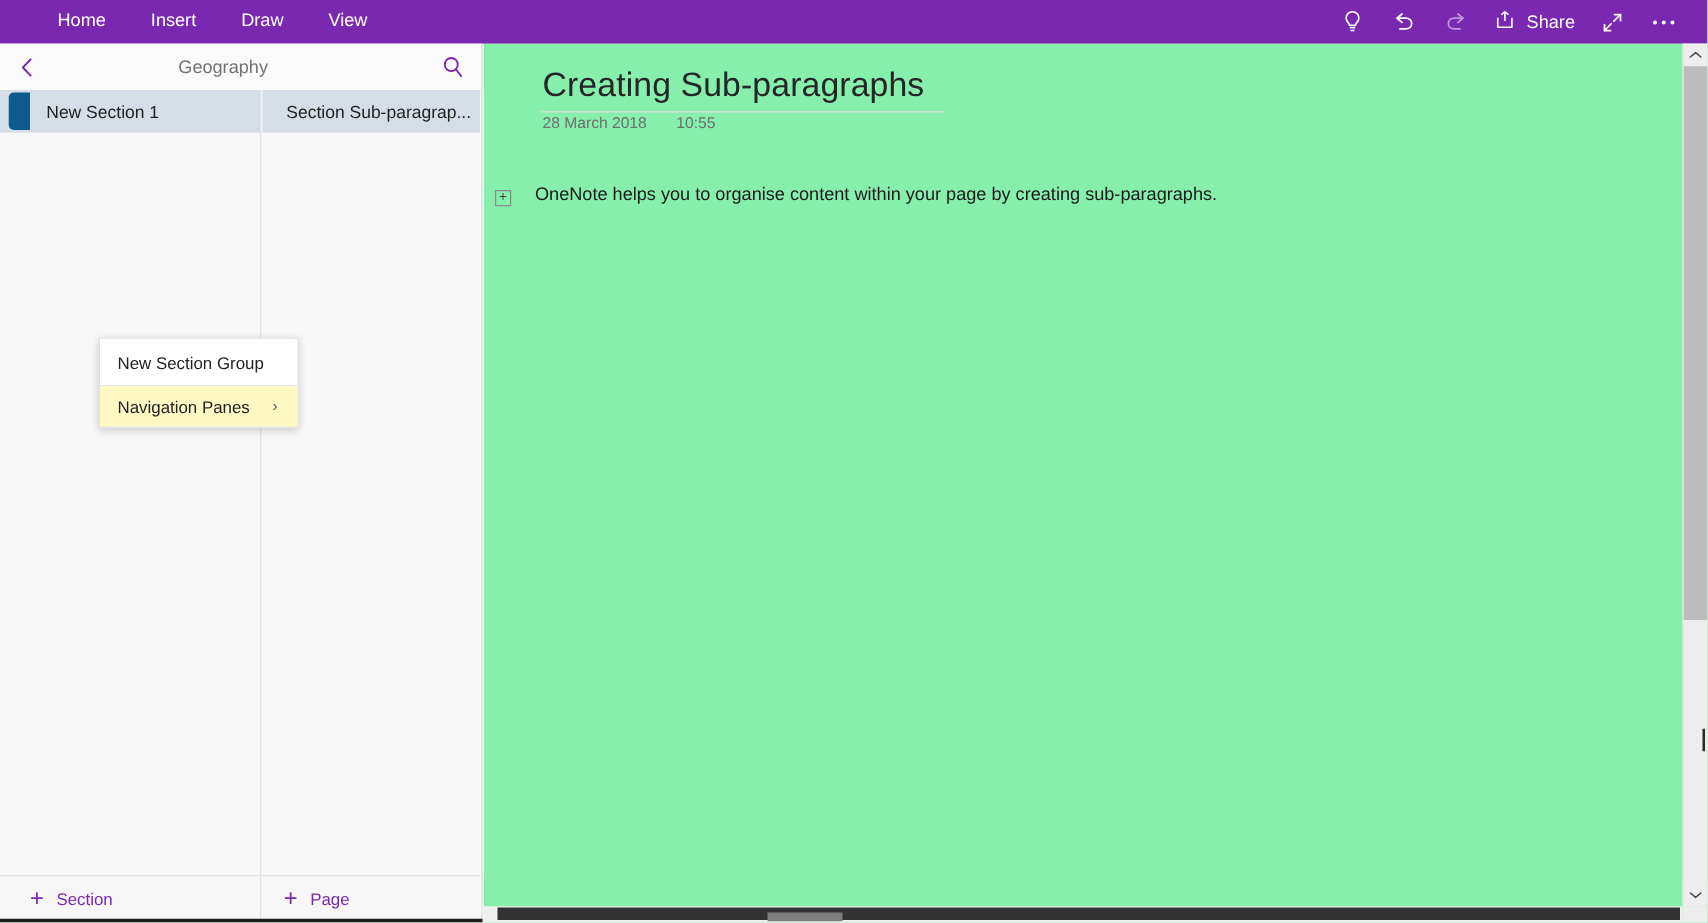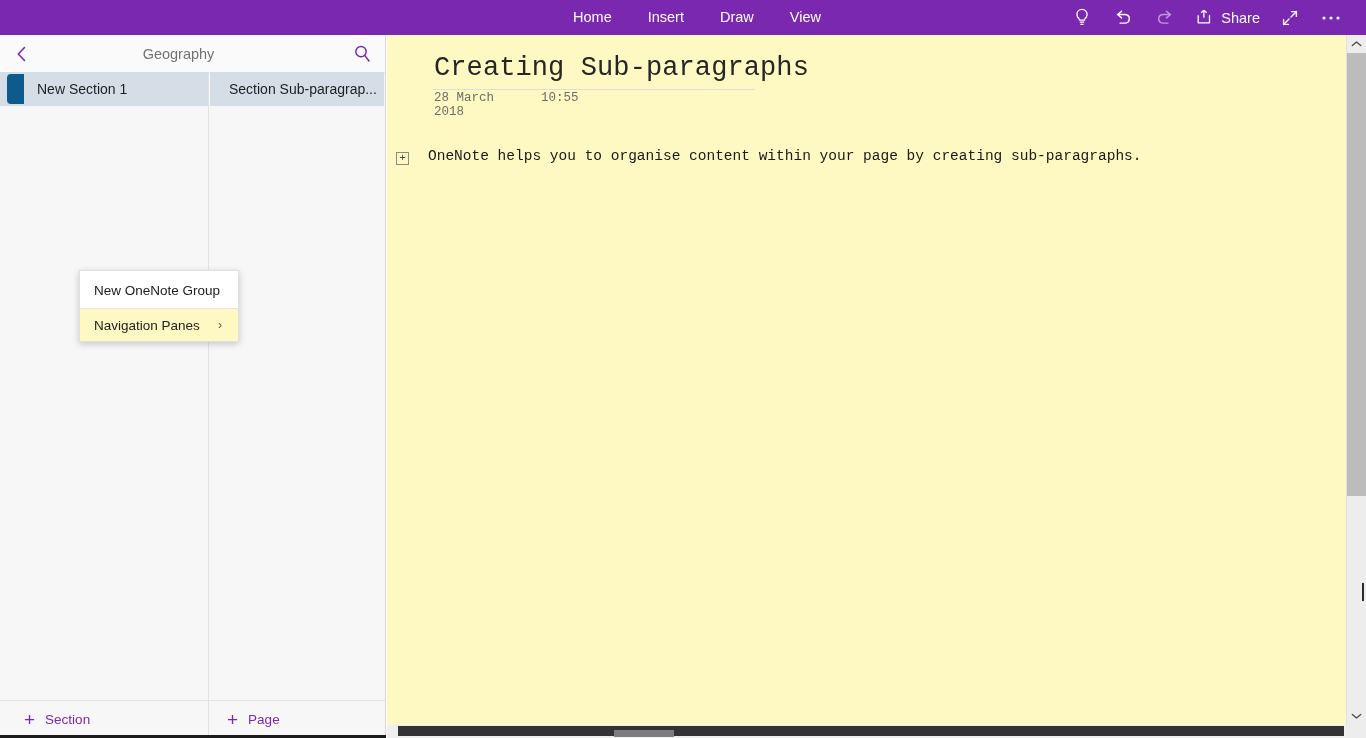--- a/index.html
+++ b/index.html
@@ -21,21 +21,20 @@
   }
 
   
   .ribbon {
     position: absolute;
     left: 0; top: 0;
     width: 1366px; height: 35px;
     background: #7B28B0;
     display: flex;
     align-items: center;
-    justify-content: center;
   }
   .ribbon-tabs {
     display: flex;
     align-items: center;
     height: 35px;
     margin-left: 28px;
   }
   .ribbon-tab {
     color: #ffffff;
     font-size: 14.5px;
@@ -200,23 +199,22 @@
   }
   .ctx-item.hovered { background: #fef9c3; }
   .ctx-sep { height: 1px; background: #E4E4E4; margin: 2px 0 0 0; }
   .ctx-chev { margin-left: auto; margin-right: 16px; color: #555; font-size: 12px; }
 
   
   .canvas {
     position: absolute;
     left: 387px; top: 35px;
     right: 0; bottom: 0;
-    background: #fef9c3;
+    background: #86efac;
     overflow: hidden;
-    font-family: Liberation Mono, monospace;
   }
   .pagetitle {
     position: absolute;
     left: 47px; top: 18px;
     font-size: 27px;
     color: #262626;
     font-weight: 400;
     letter-spacing: 0.1px;
     white-space: nowrap;
   }
@@ -428,21 +426,21 @@
         <span class="plus-glyph">+</span>
         <span>Page</span>
       </div>
     </div>
 
     <div class="nav-bottom-edge"></div>
   </div>
 
   <div class="ctxmenu">
     <div class="ctx-item">
-      <span>New OneNote Group</span>
+      <span>New Section Group</span>
     </div>
     <div class="ctx-sep"></div>
     <div class="ctx-item hovered">
       <span>Navigation Panes</span>
       <span class="ctx-chev">›</span>
     </div>
   </div>
 
   <div class="canvas">
     <div class="pagetitle">Creating Sub-paragraphs</div>

